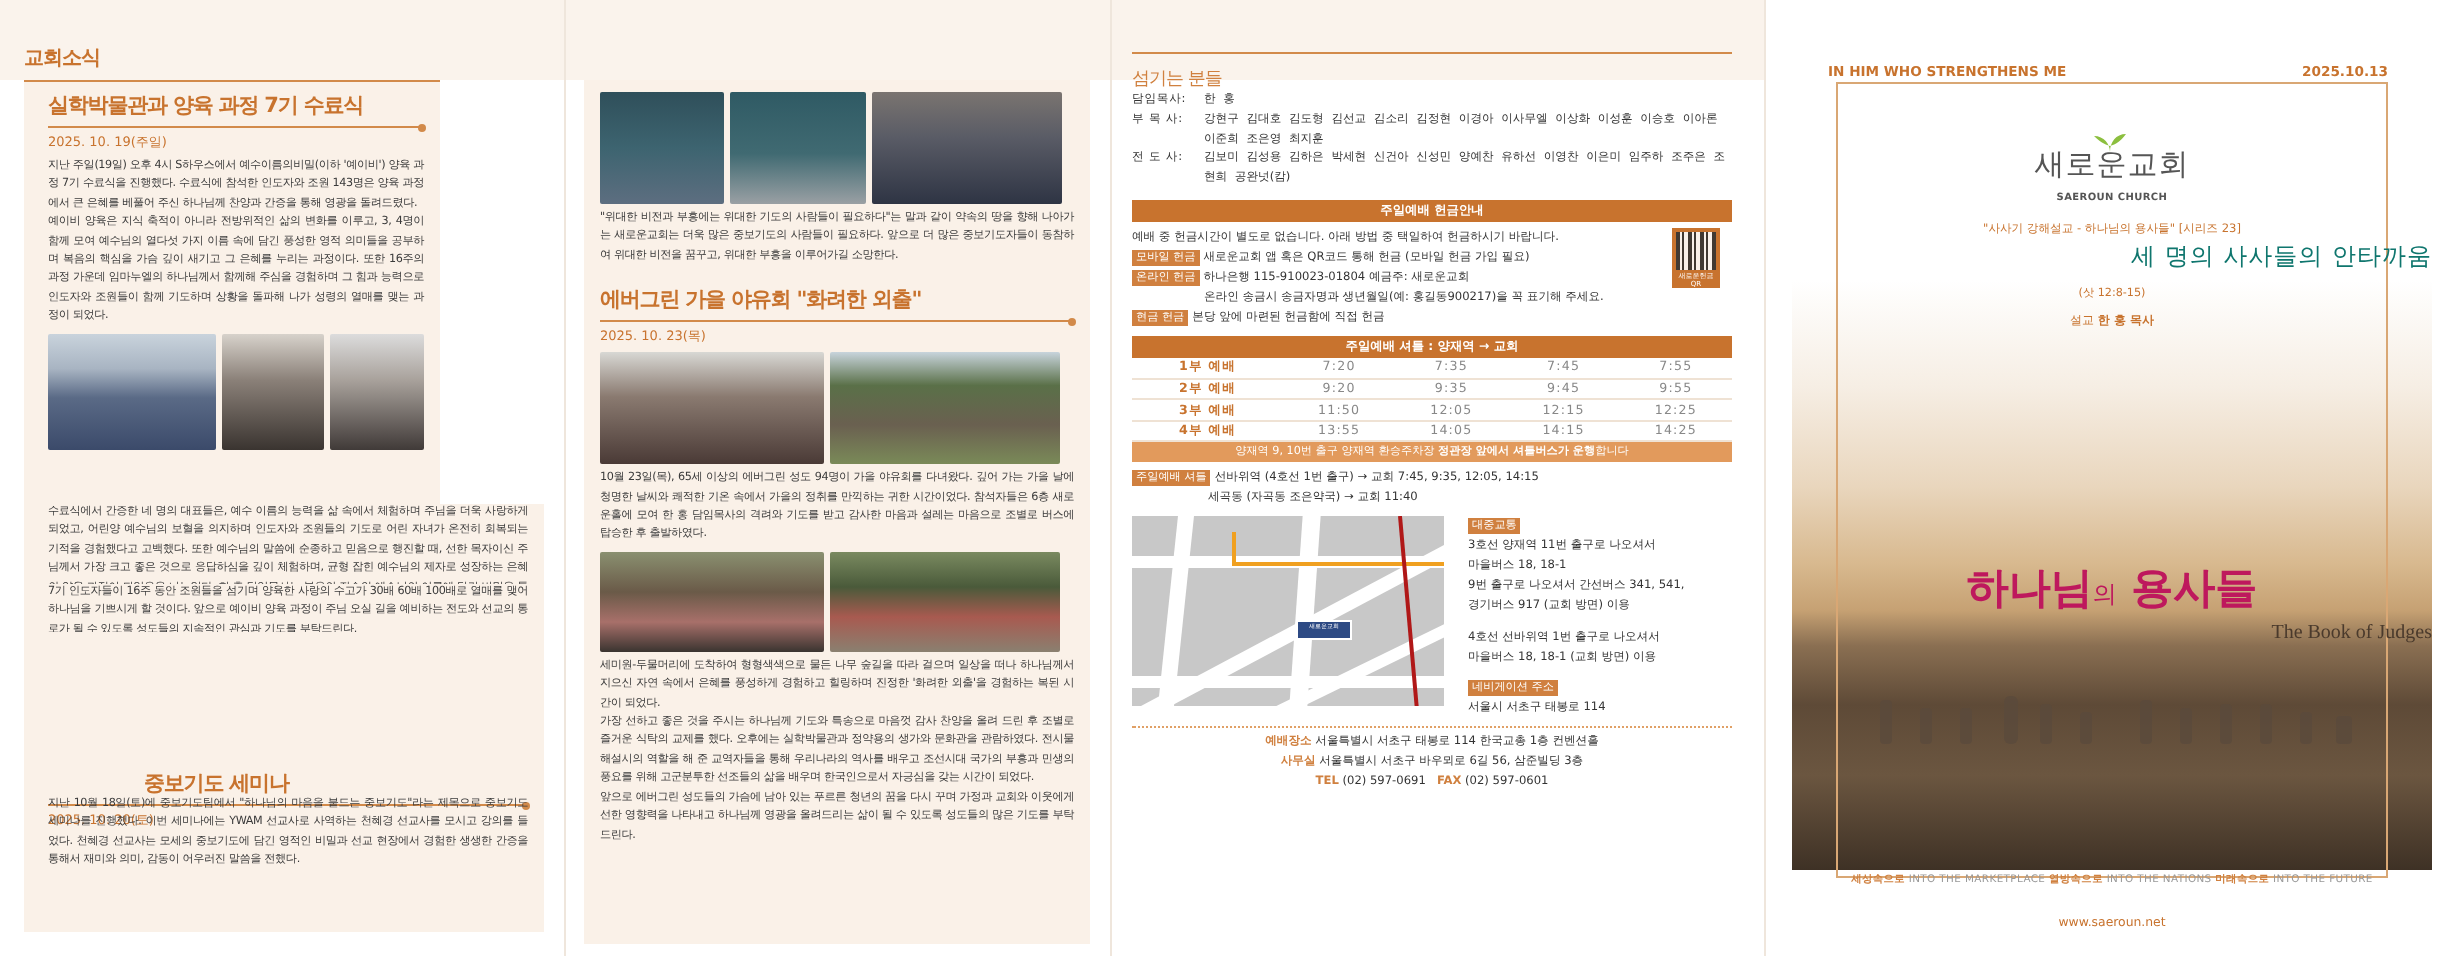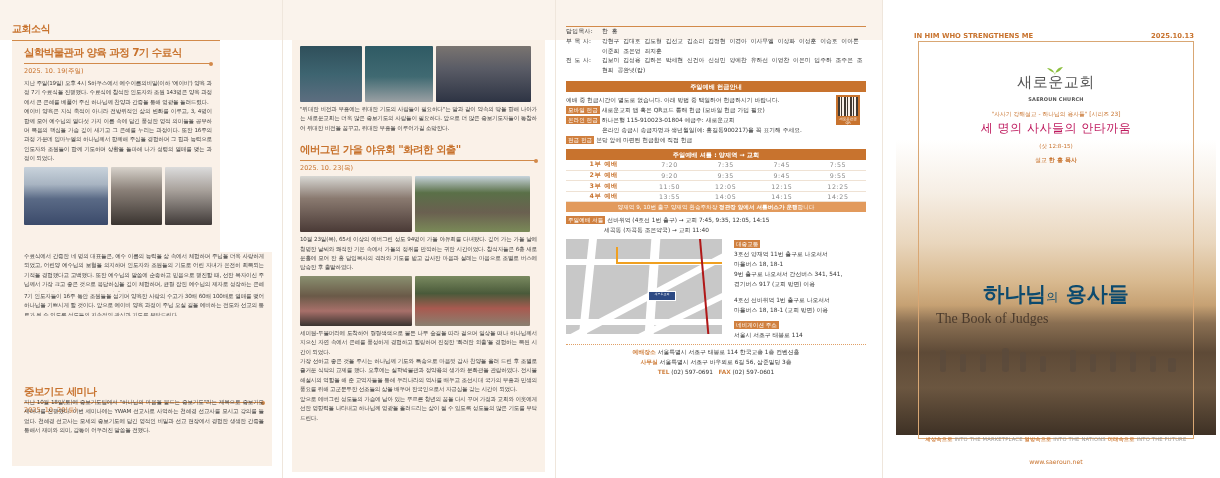--- a/index.html
+++ b/index.html
@@ -59,28 +59,28 @@
   
   .cover { position: absolute; left: 896px; top: 0; width: 324px; height: 478px; }
   .cover-head { position: absolute; left: 18px; top: 32px; width: 280px; display: flex; justify-content: space-between; font-size: 6.8px; font-weight: bold; color: #c8732e; }
   .cover-photo { position: absolute; left: 0; top: 140px; width: 320px; height: 295px;
       background: linear-gradient(180deg, #ffffff 0%, #f6eee4 18%, #e9d6bd 35%, #d8b98f 48%, #c6a173 56%, #8a6f52 62%, #5e4a37 72%, #6b5640 84%, #3e3125 100%); }
   .cover-frame { position: absolute; left: 22px; top: 41px; width: 276px; height: 398px; border: 1px solid #d9a774; }
   .logo-sprout { position: absolute; left: 150px; top: 66px; width: 18px; height: 10px; }
   .logo-ko { position: absolute; left: 0; width: 320px; top: 73px; text-align: center; font-size: 15px; color: #555; letter-spacing: 0.5px; }
   .logo-en { position: absolute; left: 0; width: 320px; top: 96px; text-align: center; font-size: 5px; font-weight: bold; color: #555; letter-spacing: 0.2px; }
   .series { position: absolute; left: 0; width: 320px; top: 110px; text-align: center; font-size: 5.8px; color: #c8732e; }
-  .sermon-title { position: absolute; left: 0; width: 320px; top: 120px; text-align: center; font-size: 12px; color: #be185d; letter-spacing: 0.5px; }
+  .sermon-title { position: absolute; left: 0; width: 320px; top: 120px; text-align: right; font-size: 12px; color: #0f766e; letter-spacing: 0.5px; }
   .scripture { position: absolute; left: 0; width: 320px; top: 143px; text-align: center; font-size: 5.6px; color: #c8732e; }
   .preacher { position: absolute; left: 0; width: 320px; top: 156px; text-align: center; font-size: 6px; color: #c8732e; }
   .preacher b { font-weight: bold; }
   .series2 { position: absolute; left: 0; width: 320px; top: 266px; text-align: center; font-size: 7px; color: #5a4838; letter-spacing: 2px; }
-  .big-title { position: absolute; left: 0; width: 320px; top: 280px; text-align: center; font-size: 21px; font-weight: bold; color: #0c4a6e; font-family: "DejaVu Serif", "Liberation Serif", serif; }
+  .big-title { position: absolute; left: 0; width: 320px; top: 280px; text-align: center; font-size: 21px; font-weight: bold; color: #be185d; font-family: "DejaVu Serif", "Liberation Serif", serif; }
   .big-title .small { font-size: 12px; font-weight: normal; }
-  .book { position: absolute; left: 0; width: 320px; top: 311px; text-align: left; font-size: 14px; color: #4a3a2c; font-family: "Liberation Serif", "DejaVu Serif", serif; padding-left: 40px; }
+  .book { position: absolute; left: 0; width: 320px; top: 311px; text-align: right; font-size: 10px; color: #4a3a2c; font-family: "Liberation Serif", "DejaVu Serif", serif; }
   .silhouettes { position: absolute; left: 36px; top: 340px; width: 250px; height: 36px; }
   .motto { position: absolute; left: 22px; top: 436px; width: 276px; text-align: center; font-size: 5.2px; color: #999; letter-spacing: 0.2px; white-space: nowrap; }
   .motto b { color: #d0803f; }
   .url { position: absolute; left: 0; width: 320px; top: 458px; text-align: center; font-size: 6.2px; color: #c8732e; }
 </style>
 </head>
 <body>
 
 <div class="topband"></div>
 <div class="divider-v" style="left:282px"></div>
@@ -103,21 +103,21 @@
     </div>
   </div>
 </div>
 <div style="position:absolute;left:12px;top:252px;width:260px;">
   <div class="card" style="padding-top:0;height:64px;">
     <div class="body-text" style="height:40px;overflow:hidden;">수료식에서 간증한 네 명의 대표들은, 예수 이름의 능력을 삶 속에서 체험하며 주님을 더욱 사랑하게 되었고, 어린양 예수님의 보혈을 의지하며 인도자와 조원들의 기도로 어린 자녀가 온전히 회복되는 기적을 경험했다고 고백했다. 또한 예수님의 말씀에 순종하고 믿음으로 행진할 때, 선한 목자이신 주님께서 가장 크고 좋은 것으로 응답하심을 깊이 체험하며, 균형 잡힌 예수님의 제자로 성장하는 은혜의 양육 과정이 되었음을 나누었다. 한 홍 담임목사는 복음의 진수인 예수님의 이름에 담긴 비밀을 통해 주님의 제자로 세워져 교회 부흥의 초석들이 된 수료자들에게 "각 사람을 그리스도 안에서 완전한 자로 세우는 인도자가 되라"고 도전하고 격려했다.</div>
     <div class="body-text">7기 인도자들이 16주 동안 조원들을 섬기며 양육한 사랑의 수고가 30배 60배 100배로 열매를 맺어 하나님을 기쁘시게 할 것이다. 앞으로 예이비 양육 과정이 주님 오실 길을 예비하는 전도와 선교의 통로가 될 수 있도록 성도들의 지속적인 관심과 기도를 부탁드린다.</div>
   </div>
 </div>
 <div style="position:absolute;left:12px;top:316px;width:260px;height:150px;" class="card">
-  <div class="art-title" style="margin-top:64px;">중보기도 세미나</div>
+  <div class="art-title" style="margin-top:64px;margin-left:48px;">중보기도 세미나</div>
   <div class="art-rule"></div>
   <div class="art-date">2025. 10. 20(토)</div>
 </div>
 <div style="position:absolute;left:24px;top:398px;width:240px;" class="body-text">지난 10월 18일(토)에 중보기도팀에서 "하나님의 마음을 붙드는 중보기도"라는 제목으로 중보기도 세미나를 진행했다. 이번 세미나에는 YWAM 선교사로 사역하는 천혜경 선교사를 모시고 강의를 들었다. 천혜경 선교사는 모세의 중보기도에 담긴 영적인 비밀과 선교 현장에서 경험한 생생한 간증을 통해서 재미와 의미, 감동이 어우러진 말씀을 전했다.</div>
 
 <div class="col2">
   <div class="card" style="height:432px;">
     <div class="photo-row" style="margin-top:0;">
       <div class="photo" style="width:62px;height:56px;background:linear-gradient(180deg,#2f4f5a 0%,#3d6470 50%,#5d6e80 100%);"></div>
       <div class="photo" style="width:68px;height:56px;background:linear-gradient(180deg,#2f5a64 0%,#406a72 55%,#9aa0a4 100%);"></div>
@@ -138,20 +138,21 @@
     </div>
     <div class="body-text">세미원-두물머리에 도착하여 형형색색으로 물든 나무 숲길을 따라 걸으며 일상을 떠나 하나님께서 지으신 자연 속에서 은혜를 풍성하게 경험하고 힐링하며 진정한 '화려한 외출'을 경험하는 복된 시간이 되었다.</div>
     <div class="body-text">가장 선하고 좋은 것을 주시는 하나님께 기도와 특송으로 마음껏 감사 찬양을 올려 드린 후 조별로 즐거운 식탁의 교제를 했다. 오후에는 실학박물관과 정약용의 생가와 문화관을 관람하였다. 전시물 해설시의 역할을 해 준 교역자들을 통해 우리나라의 역사를 배우고 조선시대 국가의 부흥과 민생의 풍요를 위해 고군분투한 선조들의 삶을 배우며 한국인으로서 자긍심을 갖는 시간이 되었다.</div>
     <div class="body-text">앞으로 에버그린 성도들의 가슴에 남아 있는 푸르른 청년의 꿈을 다시 꾸며 가정과 교회와 이웃에게 선한 영향력을 나타내고 하나님께 영광을 올려드리는 삶이 될 수 있도록 성도들의 많은 기도를 부탁드린다.</div>
   </div>
 </div>
 
 <div class="col3">
   <div class="sec-rule"></div>
 
+  <div class="servers-title">섬기는 분들</div>
   <div>
     <div class="srv-row">
       <span class="srv-label">담임목사:</span>
       <span class="srv-names">한  홍</span>
     </div>
     <div class="srv-row">
       <span class="srv-label">부 목 사:</span>
       <span class="srv-names">강현구 김대호 김도형 김선교 김소리 김정현 이경아 이사무엘 이상화 이성훈 이승호 이아론 이준희 조은영 최지훈</span>
     </div>
     <div class="srv-row">

